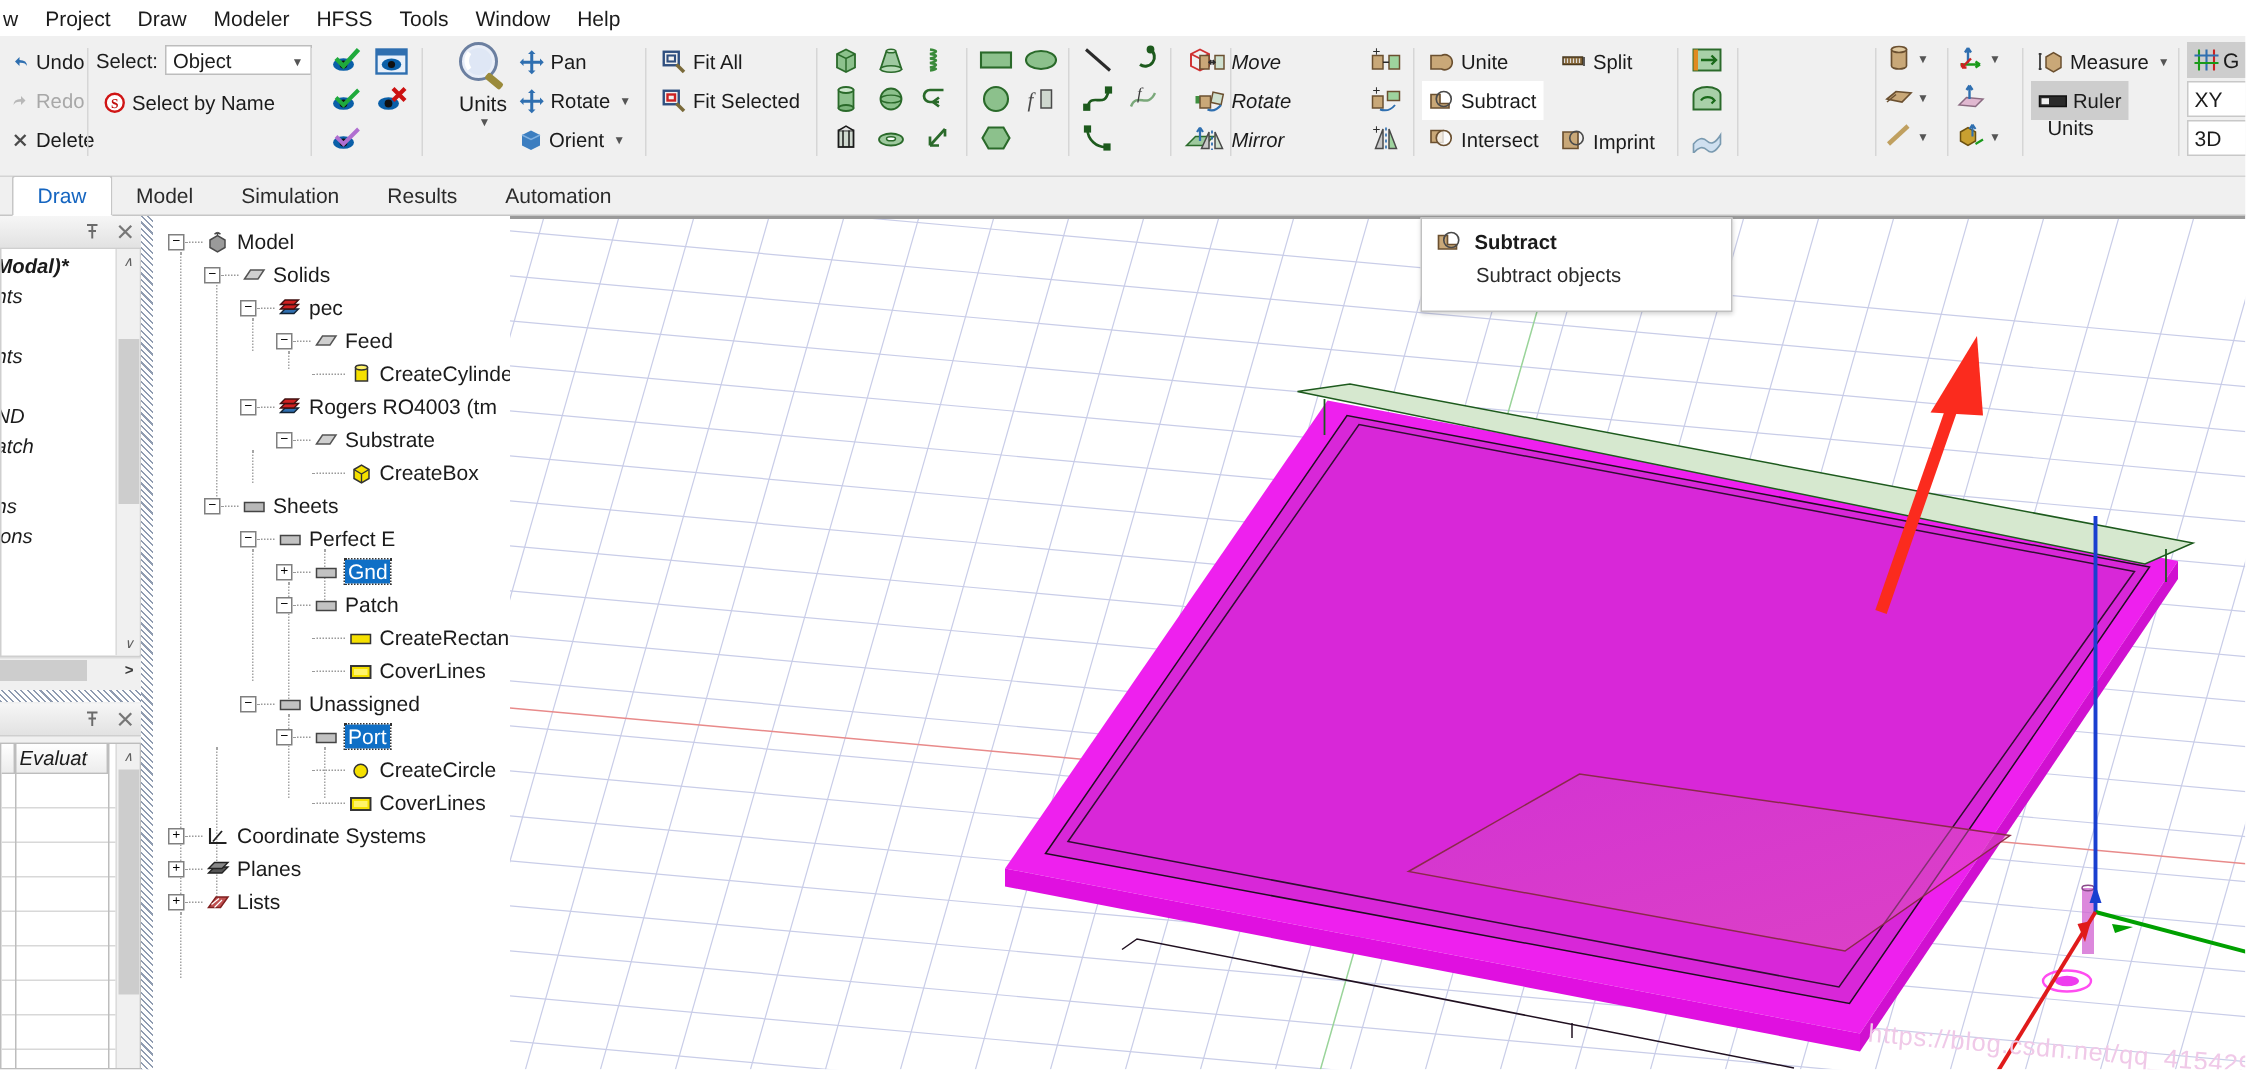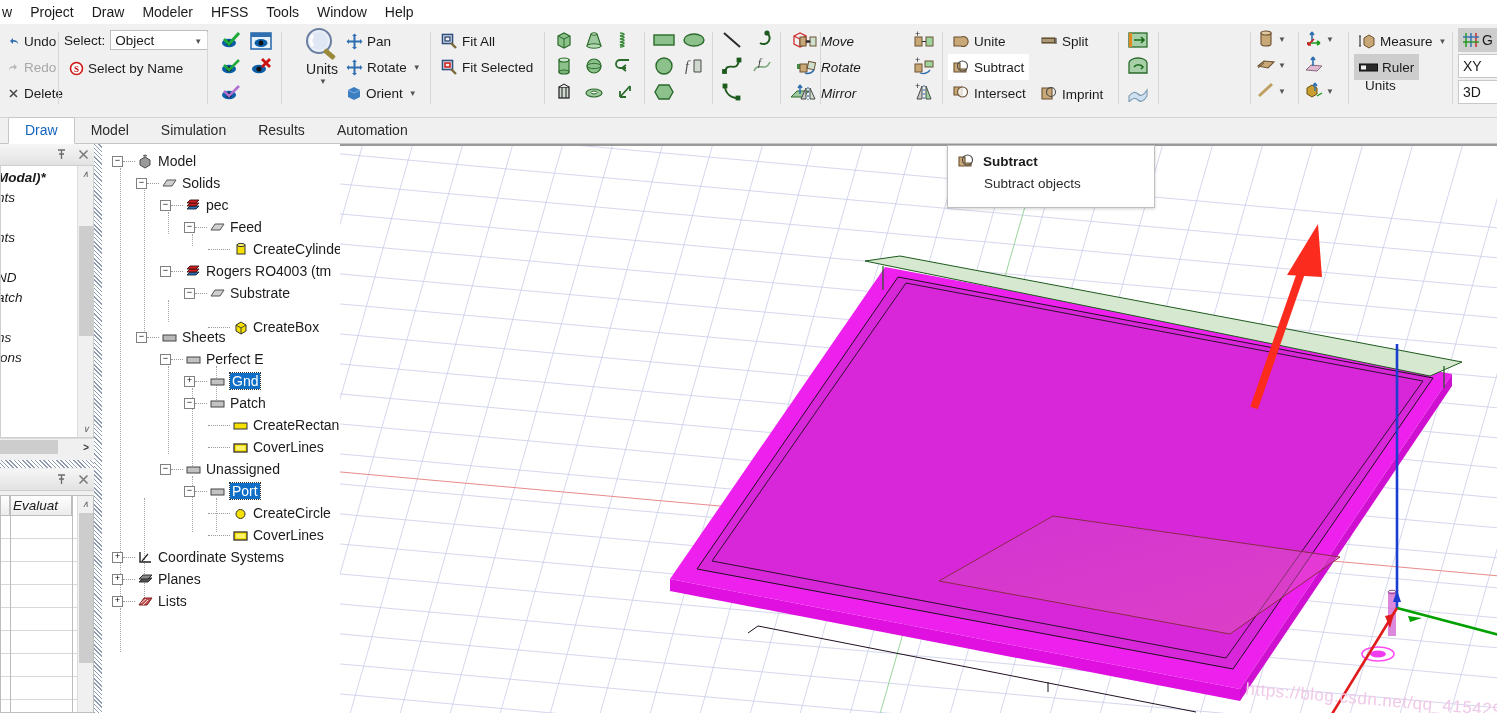--- a/index.html
+++ b/index.html
@@ -882,21 +882,21 @@
       <span class="texp">−</span>
         <span class="tdots"></span>
       <span class="ticon">
         <svg width="17" height="15" viewBox="0 0 17 15">
             <path d="M2 10 L6 4 L15 4 L11 10 Z" fill="#cfcfcf" stroke="#555" stroke-width="1"></path>
           </svg>
       </span>
       <span class="tlabel">Substrate</span>
     </div>
 
-    <div class="tnode" style="left:104px;top:170px;">
+    <div class="tnode" style="left:104px;top:158px;">
       <span class="tdots" style="width:22px;"></span>
       <span class="ticon">
         <svg width="17" height="15" viewBox="0 0 17 15">
             <path d="M4 5 L9 2 L14 5 L14 11 L9 14 L4 11 Z" fill="#f5e000" stroke="#333" stroke-width="1"></path>
             <path d="M4 5 L9 8 L14 5 M9 8 V14" fill="none" stroke="#333" stroke-width=".9"></path>
           </svg>
       </span>
       <span class="tlabel">CreateBox</span>
     </div>
 

